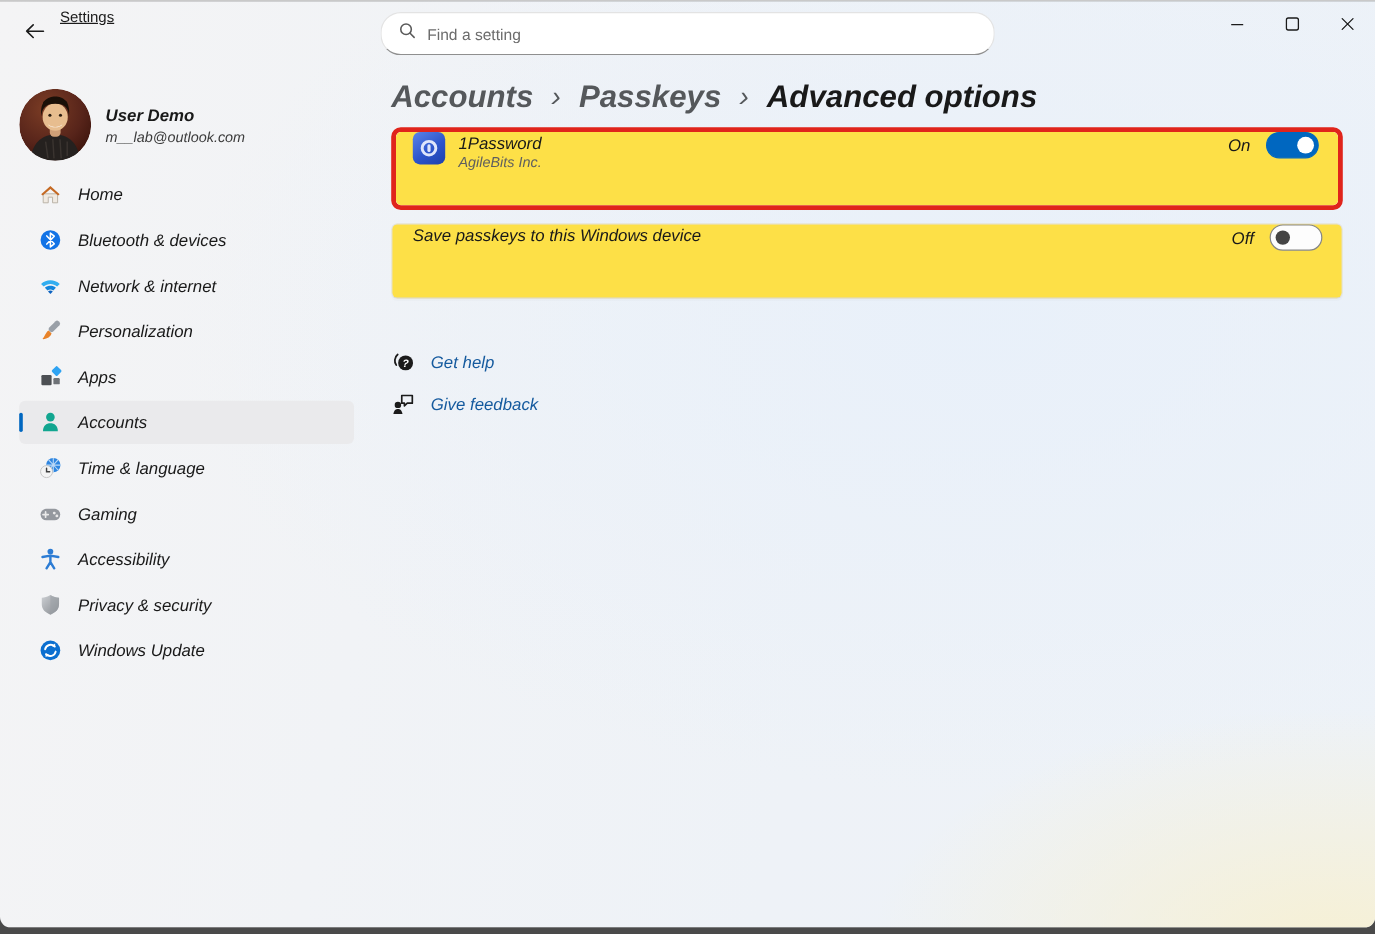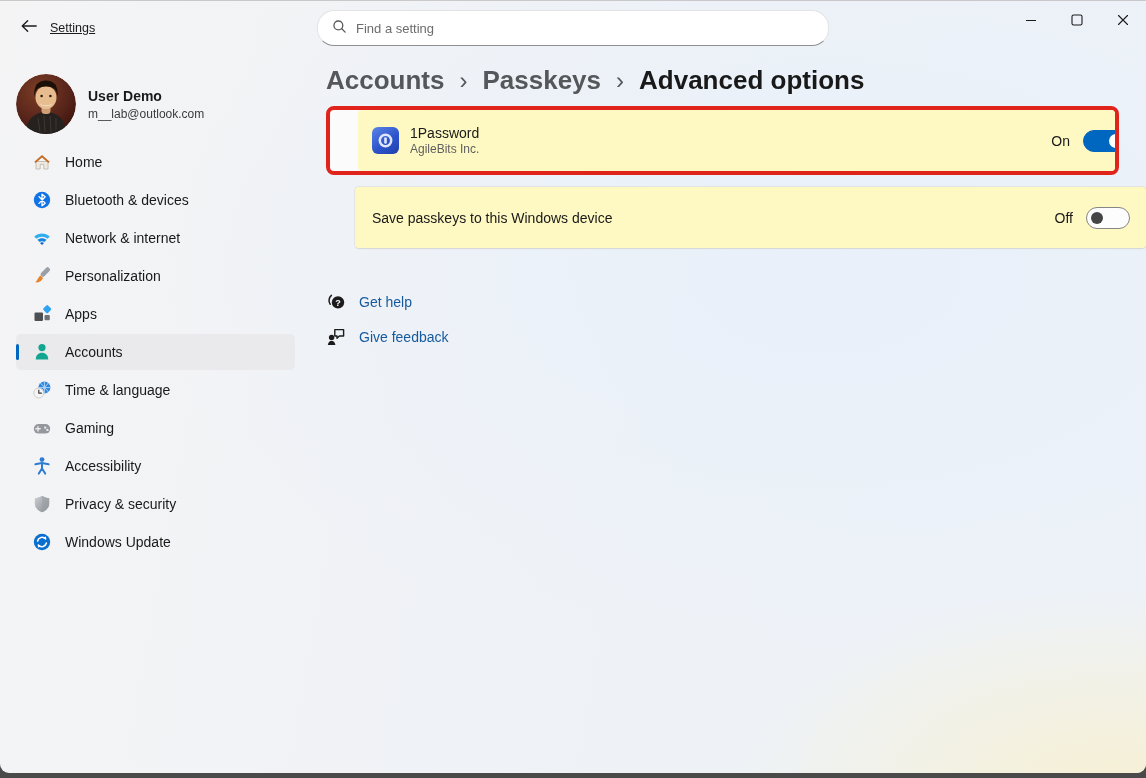--- a/index.html
+++ b/index.html
@@ -26,40 +26,40 @@
       radial-gradient(900px 520px at 72% 35%, rgba(232,240,250,.9) 0%, rgba(232,240,250,0) 75%),
       linear-gradient(100deg,#f4f4f5 0%,#eef2f7 60%,#edf2f8 100%);
   }
   
   .titlebar{position:absolute;left:0;top:0;width:100%;height:50px;}
   .back-btn{
     position:absolute;left:14px;top:13px;width:30px;height:26px;
     background:transparent;border:none;border-radius:4px;
     display:flex;align-items:center;justify-content:center;cursor:pointer;
   }
-  .app-title{position:absolute;left:50px;top:20px;font-size:12.5px;color:#1b1b1b;text-decoration:underline;}
+  .app-title{position:absolute;left:50px;top:6px;font-size:12.5px;color:#1b1b1b;text-decoration:underline;}
   .searchbox{
     position:absolute;left:50%;top:9px;transform:translateX(-50%);
     width:512px;height:32px;border-radius:17px;
     background:#ffffff;
     border:1px solid #e3e3e3;border-bottom-color:#8f8f8f;
     display:flex;align-items:center;gap:9px;padding:17px 14px;
   }
   .searchbox input{
     border:none;outline:none;background:transparent;flex:1;
     font-size:13px;color:#1b1b1b;font-family:"Liberation Sans",sans-serif;
   }
   .searchbox input::placeholder{color:#6c6c6c;}
   .caption-buttons{position:absolute;right:0;top:0;height:40px;display:flex;}
   .cap-btn{
     width:46px;height:38px;background:transparent;border:none;cursor:pointer;
     display:flex;align-items:center;justify-content:center;color:#1b1b1b;
   }
   
-  .frame-body{position:absolute;top:50px;left:0;right:0;bottom:0;display:flex;}
+  .frame-body{position:absolute;top:50px;left:0;right:0;bottom:0;display:flex;font-style:italic;}
   .sidebar{width:300px;flex:0 0 300px;position:relative;}
   
   .profile{
     display:flex;align-items:center;gap:12px;
     margin:23px 10px 10px 16px;padding:0;border-radius:5px;cursor:pointer;
   }
   .avatar{width:60px;height:60px;border-radius:50%;overflow:hidden;flex:0 0 60px;display:block;}
   .profile-name{font-size:14px;font-weight:700;color:#191919;margin-bottom:3px;}
   .profile-email{font-size:12px;color:#3b3b3b;}
   
@@ -82,22 +82,22 @@
   .crumb{color:#55585b;cursor:pointer;}
   .crumb-sep{color:#55585b;font-size:24px;font-weight:400;padding-top:2px;}
   .crumb.current{color:#191919;cursor:default;}
   .section-label{margin-top:23px;font-size:13px;font-weight:700;color:#1a1a1a;}
   .annotation{
     margin-top:9px;width:793px;height:69px;
     border:4px solid var(--annotation);border-radius:8px;overflow:hidden;
     background:#fbfbfb;
   }
   .card{
-    background:#fef9c3;border-radius:5px;
-    display:flex;align-items:center;margin-left:28px;
+    background:#fde047;border-radius:5px;
+    display:flex;align-items:flex-start;
   }
   .card.inner{width:100%;height:100%;border:none;border-radius:4px;padding:0 16px 0 14px;}
   .card.standalone{
     margin-top:11px;width:793px;height:63px;
     border:1px solid #e3e3e3;border-bottom-color:#d8d8d8;
     padding:0 16px 0 17px;
     box-shadow:0 1px 1px rgba(0,0,0,.02);
   }
   .op-icon{width:27px;height:27px;flex:0 0 27px;border-radius:6px;
     background:linear-gradient(145deg,#5b84e8 0%,#2d55cc 55%,#1e40ac 100%);

